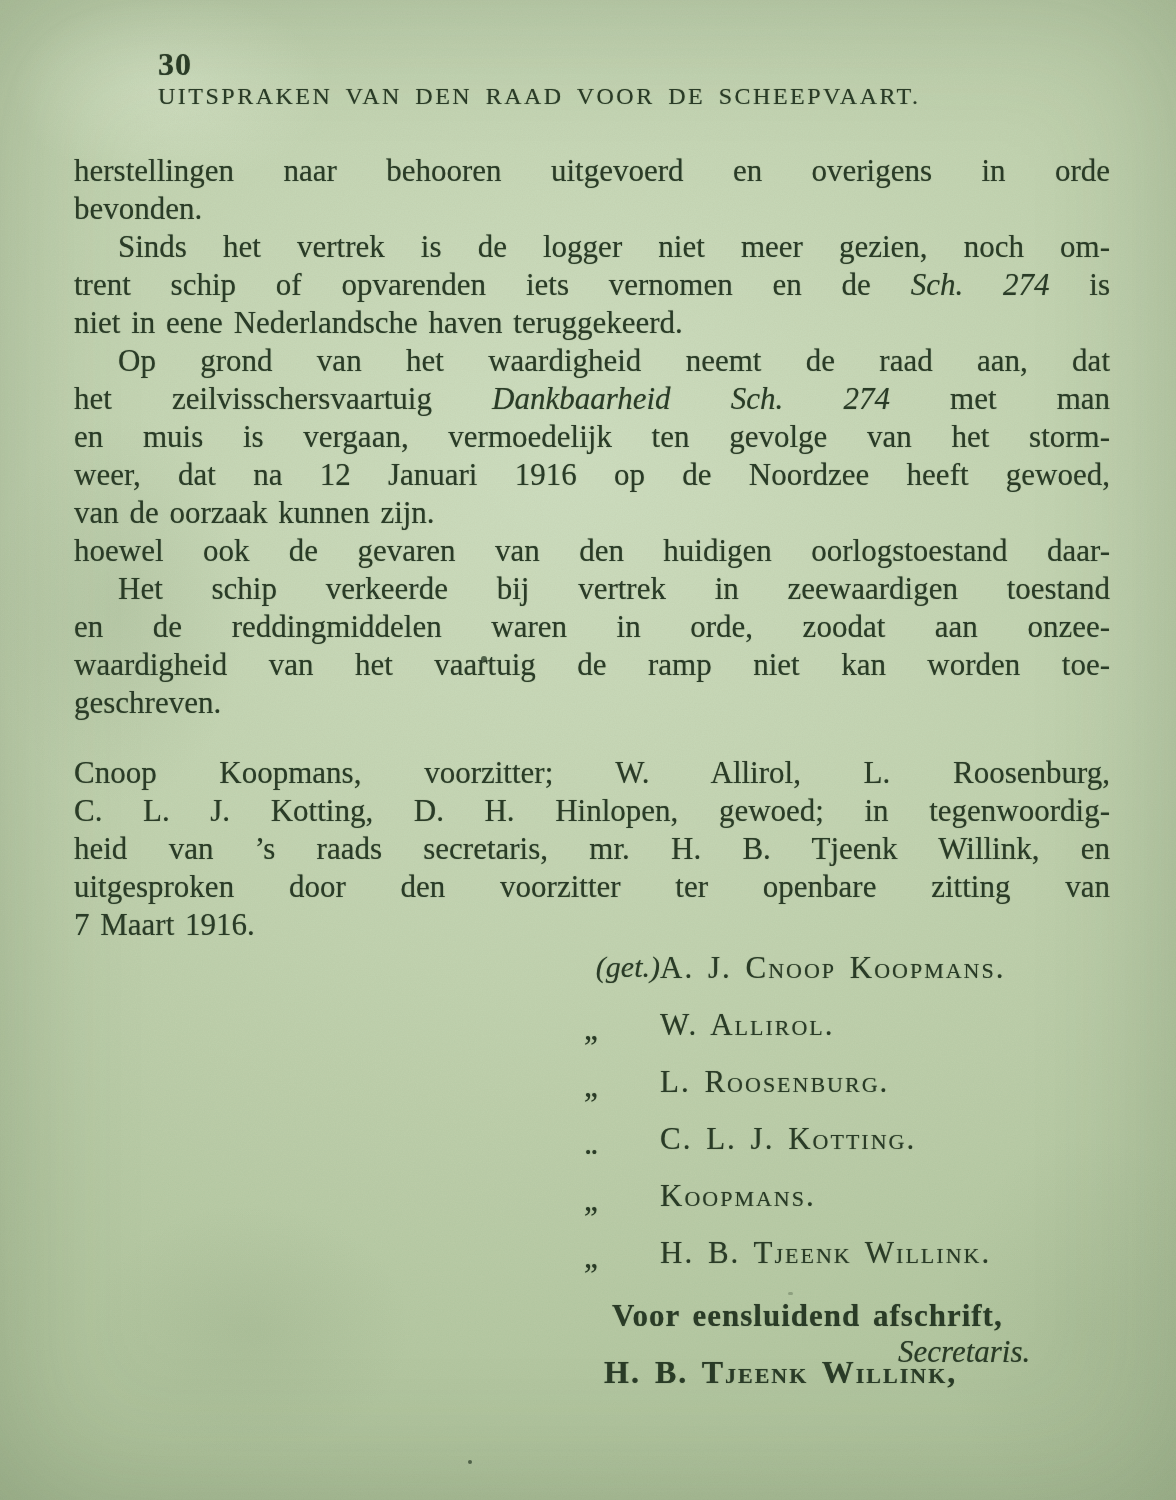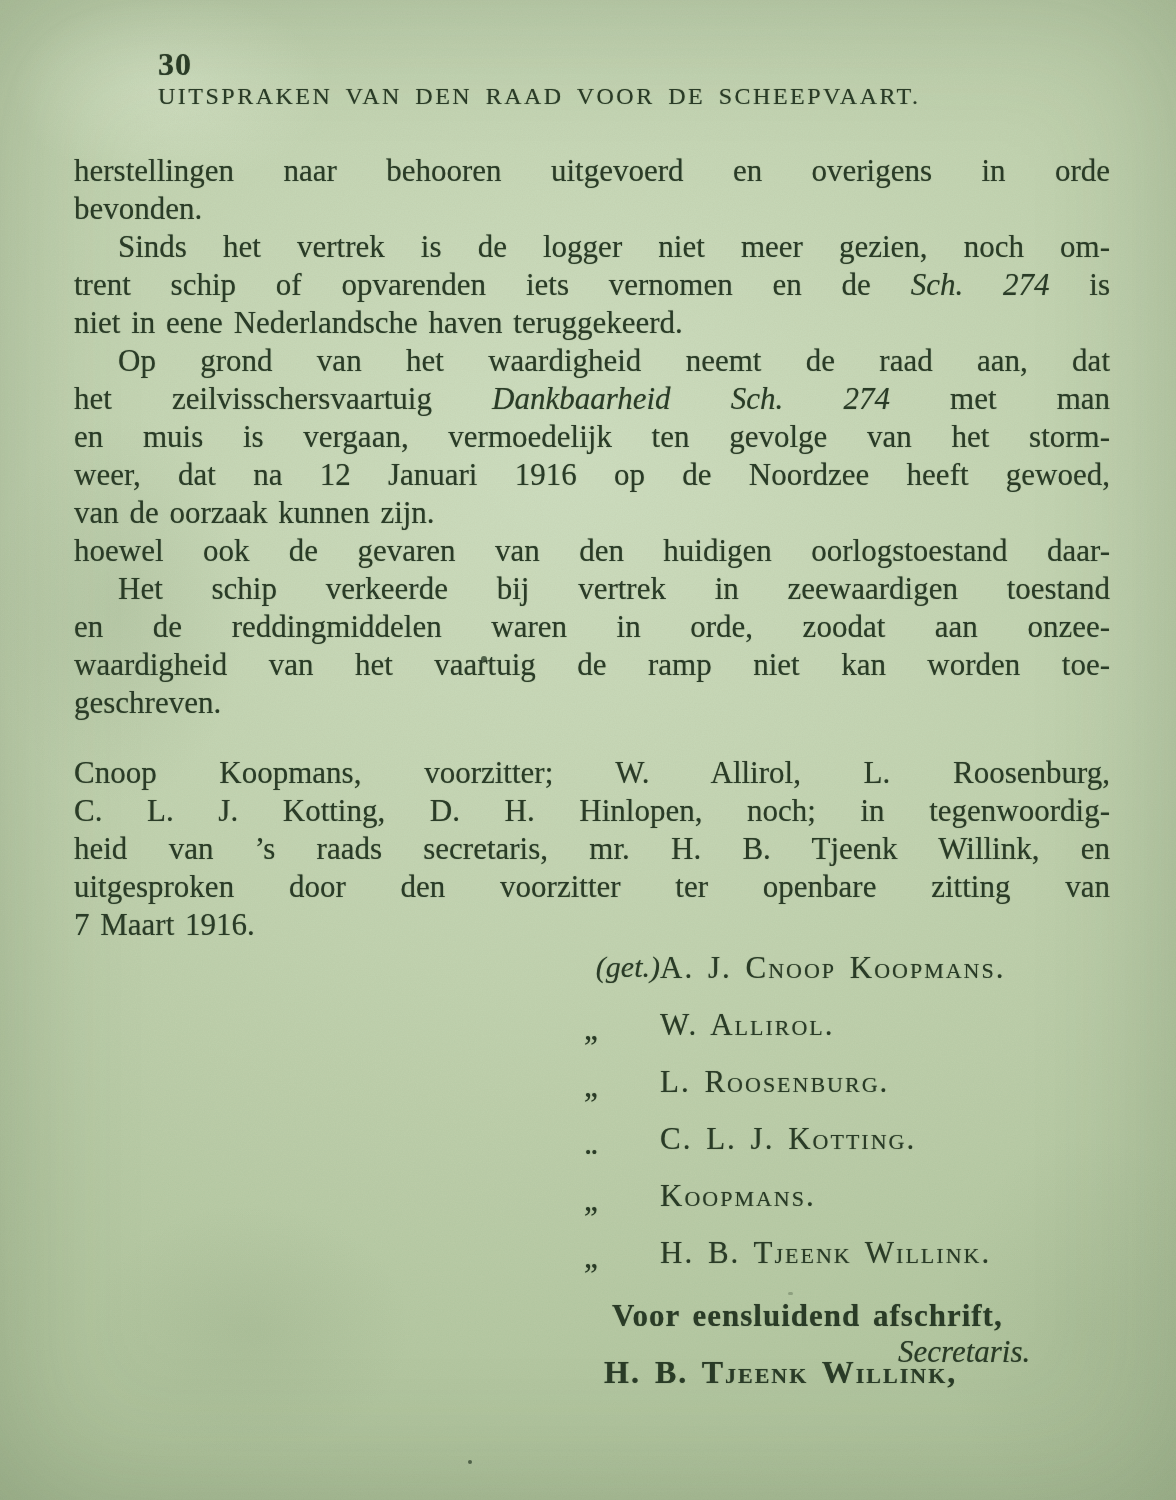--- a/index.html
+++ b/index.html
@@ -112,21 +112,21 @@
         <div class="line"><span>hoewel ook de gevaren van den huidigen oorlogstoestand daar-</span></div>
       </div>
       <div class="paragraph">
         <div class="line first"><span>Het schip verkeerde bij vertrek in zeewaardigen toestand</span></div>
         <div class="line"><span>en de reddingmiddelen waren in orde, zoodat aan onzee-</span></div>
         <div class="line"><span>waardigheid van het vaartuig de ramp niet kan worden toe-</span></div>
         <div class="line last"><span>geschreven.</span></div>
       </div>
       <div class="paragraph space-before">
         <div class="line"><span>Cnoop Koopmans, voorzitter; W. Allirol, L. Roosenburg,</span></div>
-        <div class="line"><span>C. L. J. Kotting, D. H. Hinlopen, noch; in tegenwoordig-</span></div>
+        <div class="line"><span>C. L. J. Kotting, D. H. Hinlopen, gewoed; in tegenwoordig-</span></div>
         <div class="line"><span>heid van ’s raads secretaris, mr. H. B. Tjeenk Willink, en</span></div>
         <div class="line"><span>uitgesproken door den voorzitter ter openbare zitting van</span></div>
         <div class="line last"><span>7 Maart 1916.</span></div>
       </div>
     </div>
 
   <div class="signatures ink">
       <div class="sig-row">
         <span class="sig-prefix italic">(get.)</span>
         <span class="sig-name">A. J. Cnoop Koopmans.</span>

